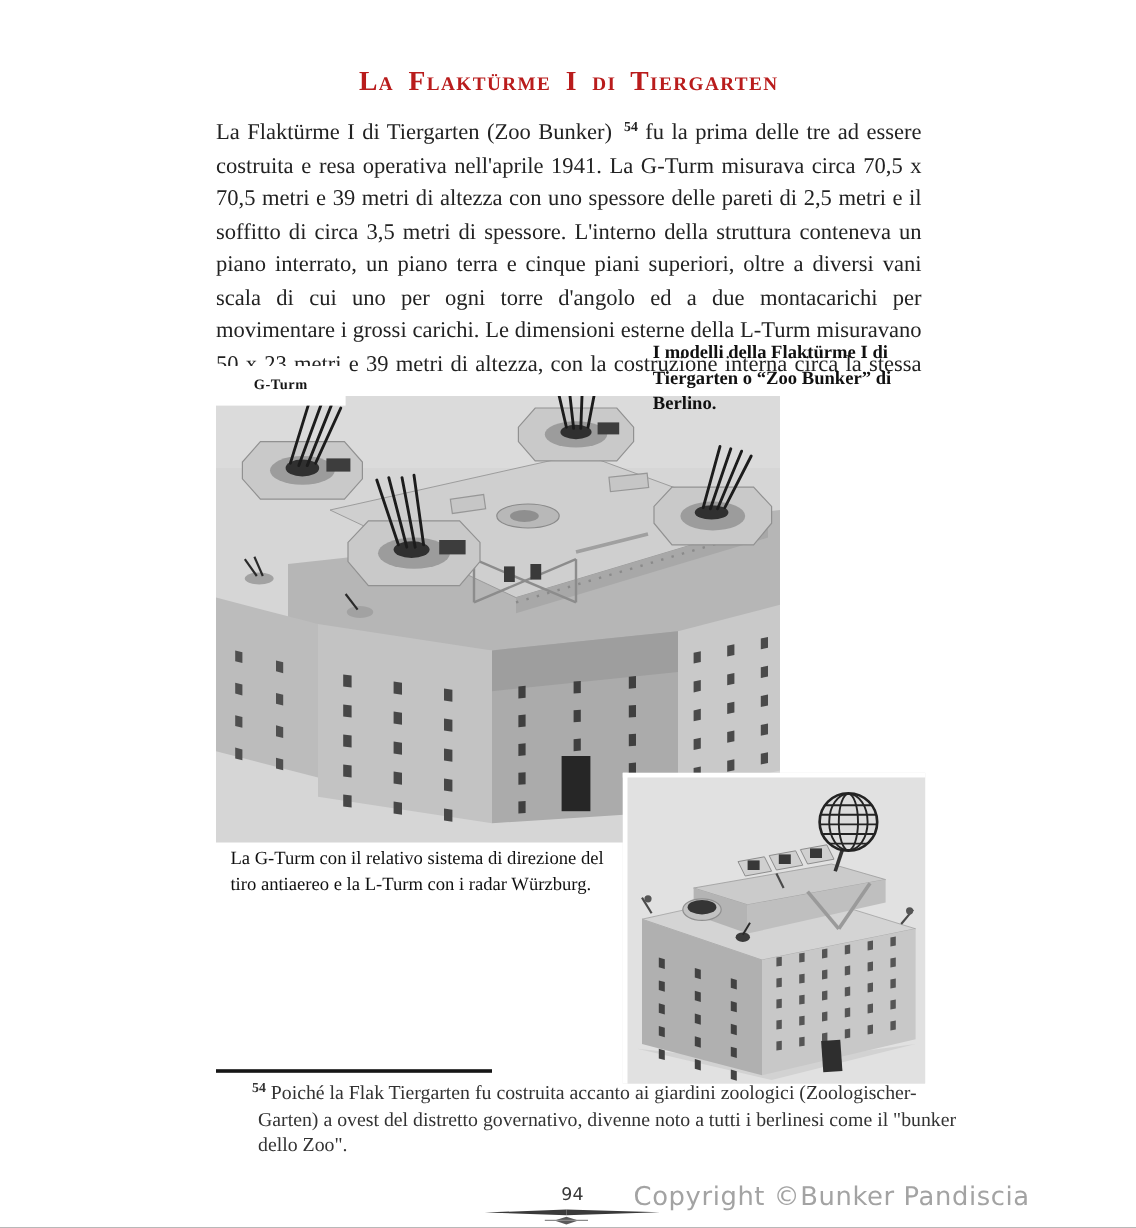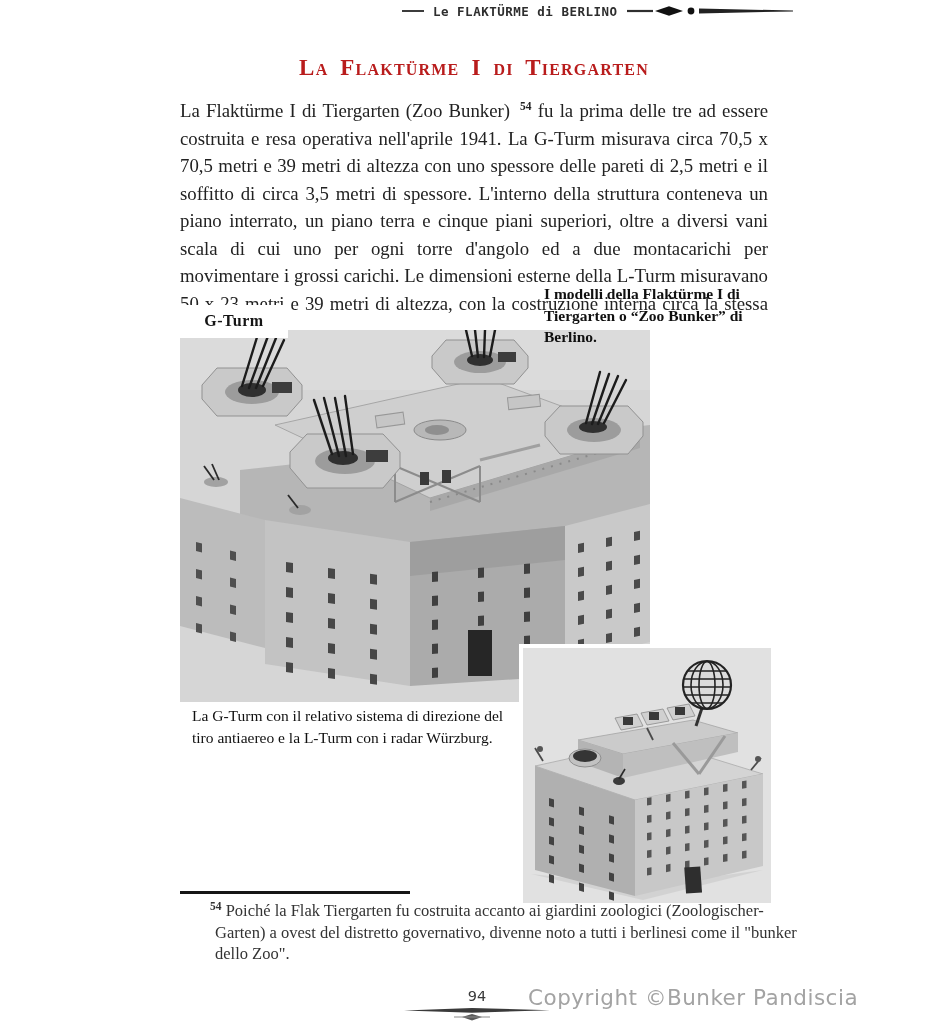--- a/index.html
+++ b/index.html
@@ -34,21 +34,21 @@
     font-size:11.5px; font-weight:bold; line-height:0; vertical-align:super;padding-left:10px;
   }
   
   .side-caption {
     position:absolute; top:283px; left:544px; width:208px;
     font-size:15.5px; font-weight:bold; line-height:21.5px; color:#101010; z-index:4;
   }
   .gturm-label {
     position:absolute; top:305px; left:180px; width:108px; height:33px;
     background:#ffffff; z-index:3; text-align:center; line-height:31px;
-    font-size:16px; font-weight:bold; letter-spacing:0.5px; color:#151515;
+    font-size:12px; font-weight:bold; letter-spacing:0.5px; color:#151515;
   }
   .photo1 {
     position:absolute; top:330px; left:180px; width:470px; height:372px;
     background:#d6d6d6; z-index:1;
   }
   .photo2 {
     position:absolute; top:644px; left:519px; width:252px; height:259px;
     background:#e1e1e1; border-left:4px solid #fff; border-top:4px solid #fff; z-index:2;
   }
   .photo1 svg, .photo2 svg { display:block; width:100%; height:100%; }
@@ -75,30 +75,20 @@
     position:absolute; top:985px; left:528px;
     font-family:"DejaVu Sans", sans-serif; font-size:21.5px; letter-spacing:0.5px;
     color:#a3a3a3; white-space:nowrap;
   }
 </style>
 </head>
 <body>
 
 <div class="page">
 
-  <div class="running-head">
-    <div class="rh-dash"></div>
-    <span class="rh-text">Le FLAKTÜRME di BERLINO</span>
-    <svg width="168" height="14">
-      <line x1="0" y1="7" x2="26" y2="7" stroke="#2f2f2f" stroke-width="2.2"></line>
-      <polygon points="28,7 42,2.2 56,7 42,11.8" fill="#111"></polygon>
-      <circle cx="64" cy="7" r="3.4" fill="#111"></circle>
-      <polygon points="72,4.6 166,6.5 166,7.4 72,9.4" fill="#222"></polygon>
-    </svg>
-  </div>
 
   <h1 class="page-title">La Flaktürme I di Tiergarten</h1>
 
   <p class="body-text"><span>La Flaktürme I di Tiergarten (Zoo Bunker)</span><sup>54</sup><span> fu la prima delle tre ad essere costruita e resa operativa nell'aprile 1941. La G-Turm misurava circa 70,5 x 70,5 metri e 39 metri di altezza con uno spessore delle pareti di 2,5 metri e il soffitto di circa 3,5 metri di spessore. L'interno della struttura conteneva un piano interrato, un piano terra e cinque piani superiori, oltre a diversi vani scala di cui uno per ogni torre d'angolo ed a due montacarichi per movimentare i grossi carichi. Le dimensioni esterne della L-Turm misuravano 50 x 23 metri e 39 metri di altezza, con la costruzione interna circa la stessa della G-Turm.</span></p>
 
   <div class="side-caption">I modelli della Flaktürme I di Tiergarten o “Zoo Bunker” di Berlino.</div>
 
   <div class="gturm-label">G-Turm</div>
 
   <div class="photo1">

